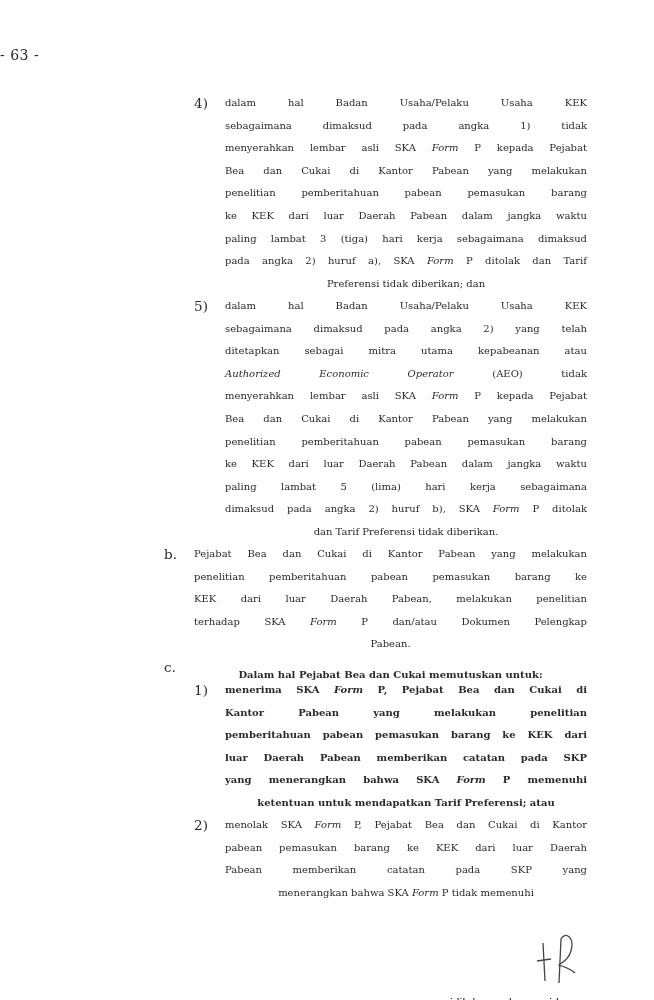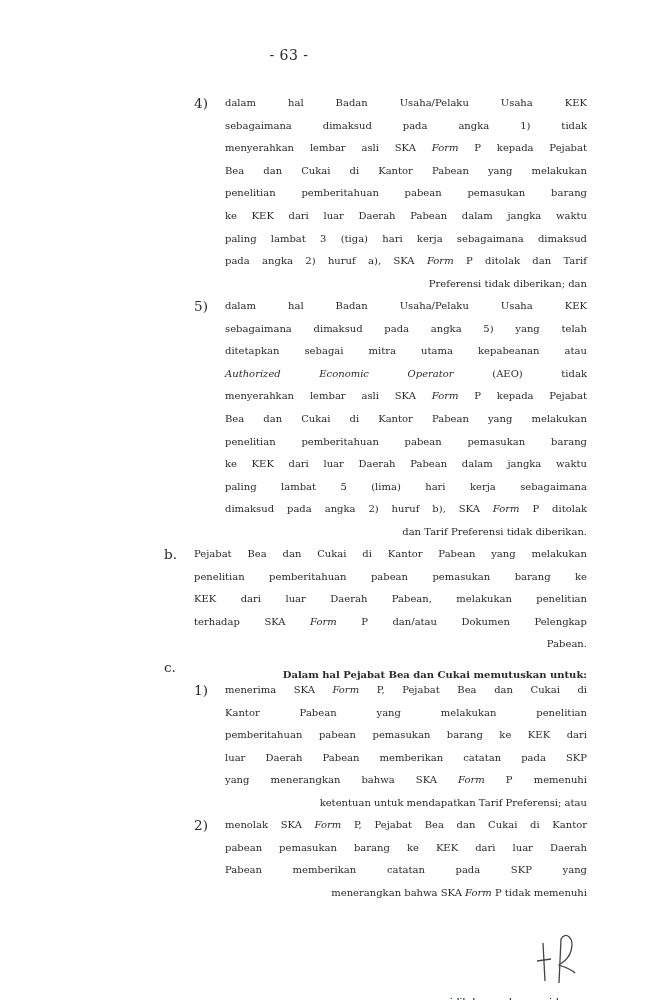--- a/index.html
+++ b/index.html
@@ -1,23 +1,23 @@
 <!DOCTYPE html>
 <html><head>
 <meta charset="utf-8">
 <style>
   html, body { margin: 0; padding: 0; background: #ffffff; }
   body { width: 654px; height: 1000px; position: relative; overflow: hidden;
          font-family: "DejaVu Serif", "Liberation Serif", serif; color: #2a2a2a; }
-  .page-num { position: absolute; top: 47px; left: 0; width: 578px; text-align: center;
+  .page-num { position: absolute; top: 47px; left: 0; width: 578px; text-align: left;
               font-size: 14px; letter-spacing: 0.5px; }
   .block { position: absolute; font-size: 10px; line-height: 22.6px; }
   .line { display: block; height: 22.6px; white-space: nowrap; }
   .just { text-align: justify; text-align-last: justify; white-space: normal; }
-  .last { text-align: right; }
+  .last { text-align: center; }
   .marker { position: absolute; font-size: 13.6px; line-height: 22.6px; }
   i { font-style: italic; }
   .footer { position: absolute; left: 421px; top: 964px; font-family: "Liberation Sans", sans-serif;
             font-size: 12px; color: #0f172a; letter-spacing: 0.1px; margin-top: 32px; }
   .sign { position: absolute; left: 535px; top: 933px; }
 </style>
 </head>
 <body>
 
 <div class="page-num">- 63 -</div>
@@ -31,21 +31,21 @@
     <span class="line just">penelitian pemberitahuan pabean pemasukan barang</span>
     <span class="line just">ke KEK dari luar Daerah Pabean dalam jangka waktu</span>
     <span class="line just">paling lambat 3 (tiga) hari kerja sebagaimana dimaksud</span>
     <span class="line just">pada angka 2) huruf a), SKA <i>Form</i> P ditolak dan Tarif</span>
     <span class="line last">Preferensi tidak diberikan; dan</span>
   </div>
 
 <div class="marker" style="left:194px; top:295px;">5)</div>
 <div class="block" style="left:225px; top:295px; width:362px;">
     <span class="line just">dalam hal Badan Usaha/Pelaku Usaha KEK</span>
-    <span class="line just">sebagaimana dimaksud pada angka 5) yang telah</span>
+    <span class="line just">sebagaimana dimaksud pada angka 2) yang telah</span>
     <span class="line just">ditetapkan sebagai mitra utama kepabeanan atau</span>
     <span class="line just"><i>Authorized Economic Operator</i> (AEO) tidak</span>
     <span class="line just">menyerahkan lembar asli SKA <i>Form</i> P kepada Pejabat</span>
     <span class="line just">Bea dan Cukai di Kantor Pabean yang melakukan</span>
     <span class="line just">penelitian pemberitahuan pabean pemasukan barang</span>
     <span class="line just">ke KEK dari luar Daerah Pabean dalam jangka waktu</span>
     <span class="line just">paling lambat 5 (lima) hari kerja sebagaimana</span>
     <span class="line just">dimaksud pada angka 2) huruf b), SKA <i>Form</i> P ditolak</span>
     <span class="line last">dan Tarif Preferensi tidak diberikan.</span>
   </div>
@@ -58,21 +58,21 @@
     <span class="line just">terhadap SKA <i>Form</i> P dan/atau Dokumen Pelengkap</span>
     <span class="line last">Pabean.</span>
   </div>
 
 <div class="marker" style="left:164px; top:656px;">c.</div>
 <div class="block" style="left:194px; top:664px; width:393px;font-weight:bold;">
     <span class="line last">Dalam hal Pejabat Bea dan Cukai memutuskan untuk:</span>
   </div>
 
 <div class="marker" style="left:194px; top:679px;">1)</div>
-<div class="block" style="left:225px; top:679px; width:362px;">
+<div class="block" style="left:225px; top:679px; width:362px;font-weight:bold;">
     <span class="line just">menerima SKA <i>Form</i> P, Pejabat Bea dan Cukai di</span>
     <span class="line just">Kantor Pabean yang melakukan penelitian</span>
     <span class="line just">pemberitahuan pabean pemasukan barang ke KEK dari</span>
     <span class="line just">luar Daerah Pabean memberikan catatan pada SKP</span>
     <span class="line just">yang menerangkan bahwa SKA <i>Form</i> P memenuhi</span>
     <span class="line last">ketentuan untuk mendapatkan Tarif Preferensi; atau</span>
   </div>
 
 <div class="marker" style="left:194px; top:814px;">2)</div>
 <div class="block" style="left:225px; top:814px; width:362px;">

